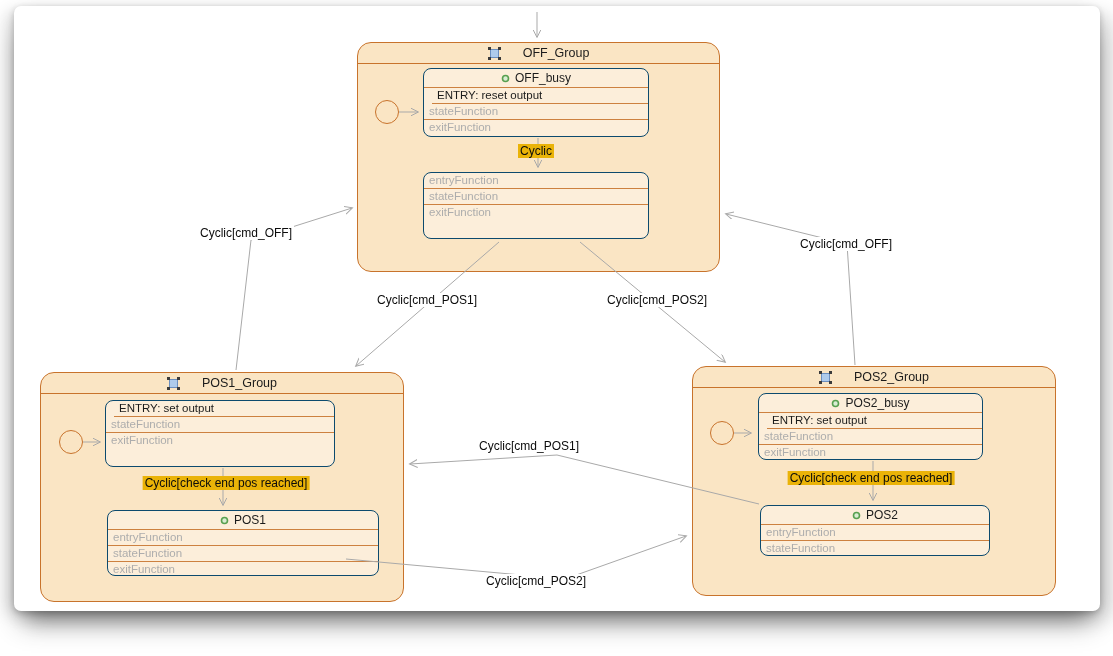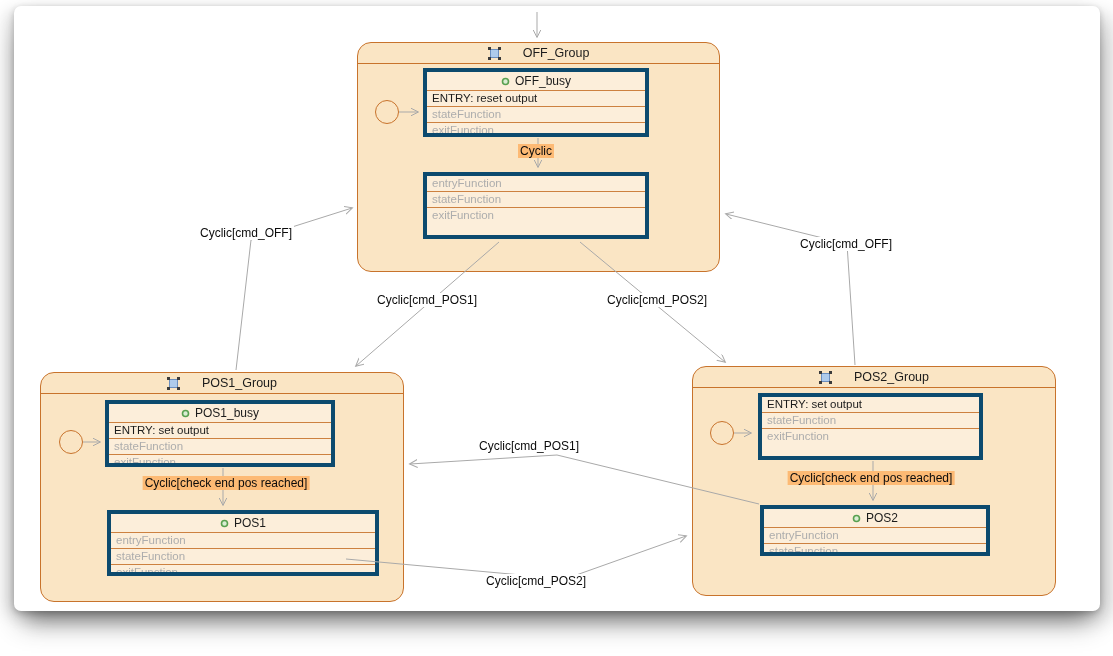--- a/index.html
+++ b/index.html
@@ -18,45 +18,45 @@
   .group{
     position:absolute;background:#FAE5C4;border:1px solid #C8732C;
     border-radius:14px;box-sizing:border-box;z-index:1;
   }
   .group-header{
     height:20px;display:flex;align-items:center;justify-content:center;
     gap:22px;border-bottom:1px solid #C8732C;
   }
   .group-title{font-size:12.5px;color:#1b1b1b;line-height:20px;}
   .state{
-    position:absolute;background:#FCEEDA;border:4px solid #0c4a6e;
-    border-radius:0;box-sizing:border-box;overflow:hidden;z-index:2;
+    position:absolute;background:#FCEEDA;border:1px solid #0c4a6e;
+    border-radius:8px;box-sizing:border-box;overflow:hidden;z-index:2;
   }
   .state-title{
     height:19px;display:flex;align-items:center;justify-content:center;
     gap:5px;border-bottom:1px solid #CD8140;box-sizing:border-box;
   }
   .state-title span{font-size:12px;color:#1b1b1b;}
   .state-row{
     height:16px;line-height:15px;padding-left:5px;font-size:11.5px;
     color:#ADADAD;border-bottom:1px solid #CD8140;box-sizing:border-box;
     white-space:nowrap;
   }
-  .state-row.dark{color:#1b1b1b;}
+  .state-row.dark{color:#1b1b1b;margin-left:8px;}
   .state-row.last{border-bottom:none;}
   .init{
     position:absolute;width:24px;height:24px;border:1px solid #C8732C;
     border-radius:50%;background:#FAE5C4;box-sizing:border-box;z-index:2;
   }
   .edges{position:absolute;left:0;top:0;width:1113px;height:656px;z-index:3;pointer-events:none;}
   .elabel{
     position:absolute;transform:translate(-50%,-50%);font-size:12px;
     color:#0b0b0b;white-space:nowrap;z-index:4;padding:0 2px;
   }
-  .on-fill{background:#fdba74;}
+  .on-fill{background:#eab308;}
   .on-white{background:#ffffff;}
   .gicon{flex:0 0 auto;}
   .sicon{flex:0 0 auto;}
 </style>
 </head>
 <body>
 
 <div class="page">
   <div class="canvas"></div>
 
@@ -115,44 +115,44 @@
     <div class="state-row last">exitFunction</div>
   </div>
 
   <div class="state" style="left:423px;top:172px;width:226px;height:67px">
     <div class="state-row">entryFunction</div>
     <div class="state-row">stateFunction</div>
     <div class="state-row last">exitFunction</div>
   </div>
 
   <div class="state" style="left:105px;top:400px;width:230px;height:67px">
-    <div class="state-title">
-      <svg class="sicon" width="9" height="9" viewBox="0 0 9 9">
-        <circle cx="4.5" cy="4.5" r="3" fill="#D9EDD3" stroke="#58A050" stroke-width="1.6"></circle>
-      </svg>
-      <span>POS1_busy</span>
-    </div>
     <div class="state-row dark">ENTRY: set output</div>
     <div class="state-row">stateFunction</div>
     <div class="state-row last">exitFunction</div>
   </div>
 
   <div class="state" style="left:107px;top:510px;width:272px;height:66px">
     <div class="state-title">
       <svg class="sicon" width="9" height="9" viewBox="0 0 9 9">
         <circle cx="4.5" cy="4.5" r="3" fill="#D9EDD3" stroke="#58A050" stroke-width="1.6"></circle>
       </svg>
       <span>POS1</span>
     </div>
     <div class="state-row">entryFunction</div>
     <div class="state-row">stateFunction</div>
     <div class="state-row last">exitFunction</div>
   </div>
 
   <div class="state" style="left:758px;top:393px;width:225px;height:67px">
+    <div class="state-title">
+      <svg class="sicon" width="9" height="9" viewBox="0 0 9 9">
+        <circle cx="4.5" cy="4.5" r="3" fill="#D9EDD3" stroke="#58A050" stroke-width="1.6"></circle>
+      </svg>
+      <span>POS2_busy</span>
+    </div>
     <div class="state-row dark">ENTRY: set output</div>
     <div class="state-row">stateFunction</div>
     <div class="state-row last">exitFunction</div>
   </div>
 
   <div class="state" style="left:760px;top:505px;width:230px;height:51px">
     <div class="state-title">
       <svg class="sicon" width="9" height="9" viewBox="0 0 9 9">
         <circle cx="4.5" cy="4.5" r="3" fill="#D9EDD3" stroke="#58A050" stroke-width="1.6"></circle>
       </svg>

